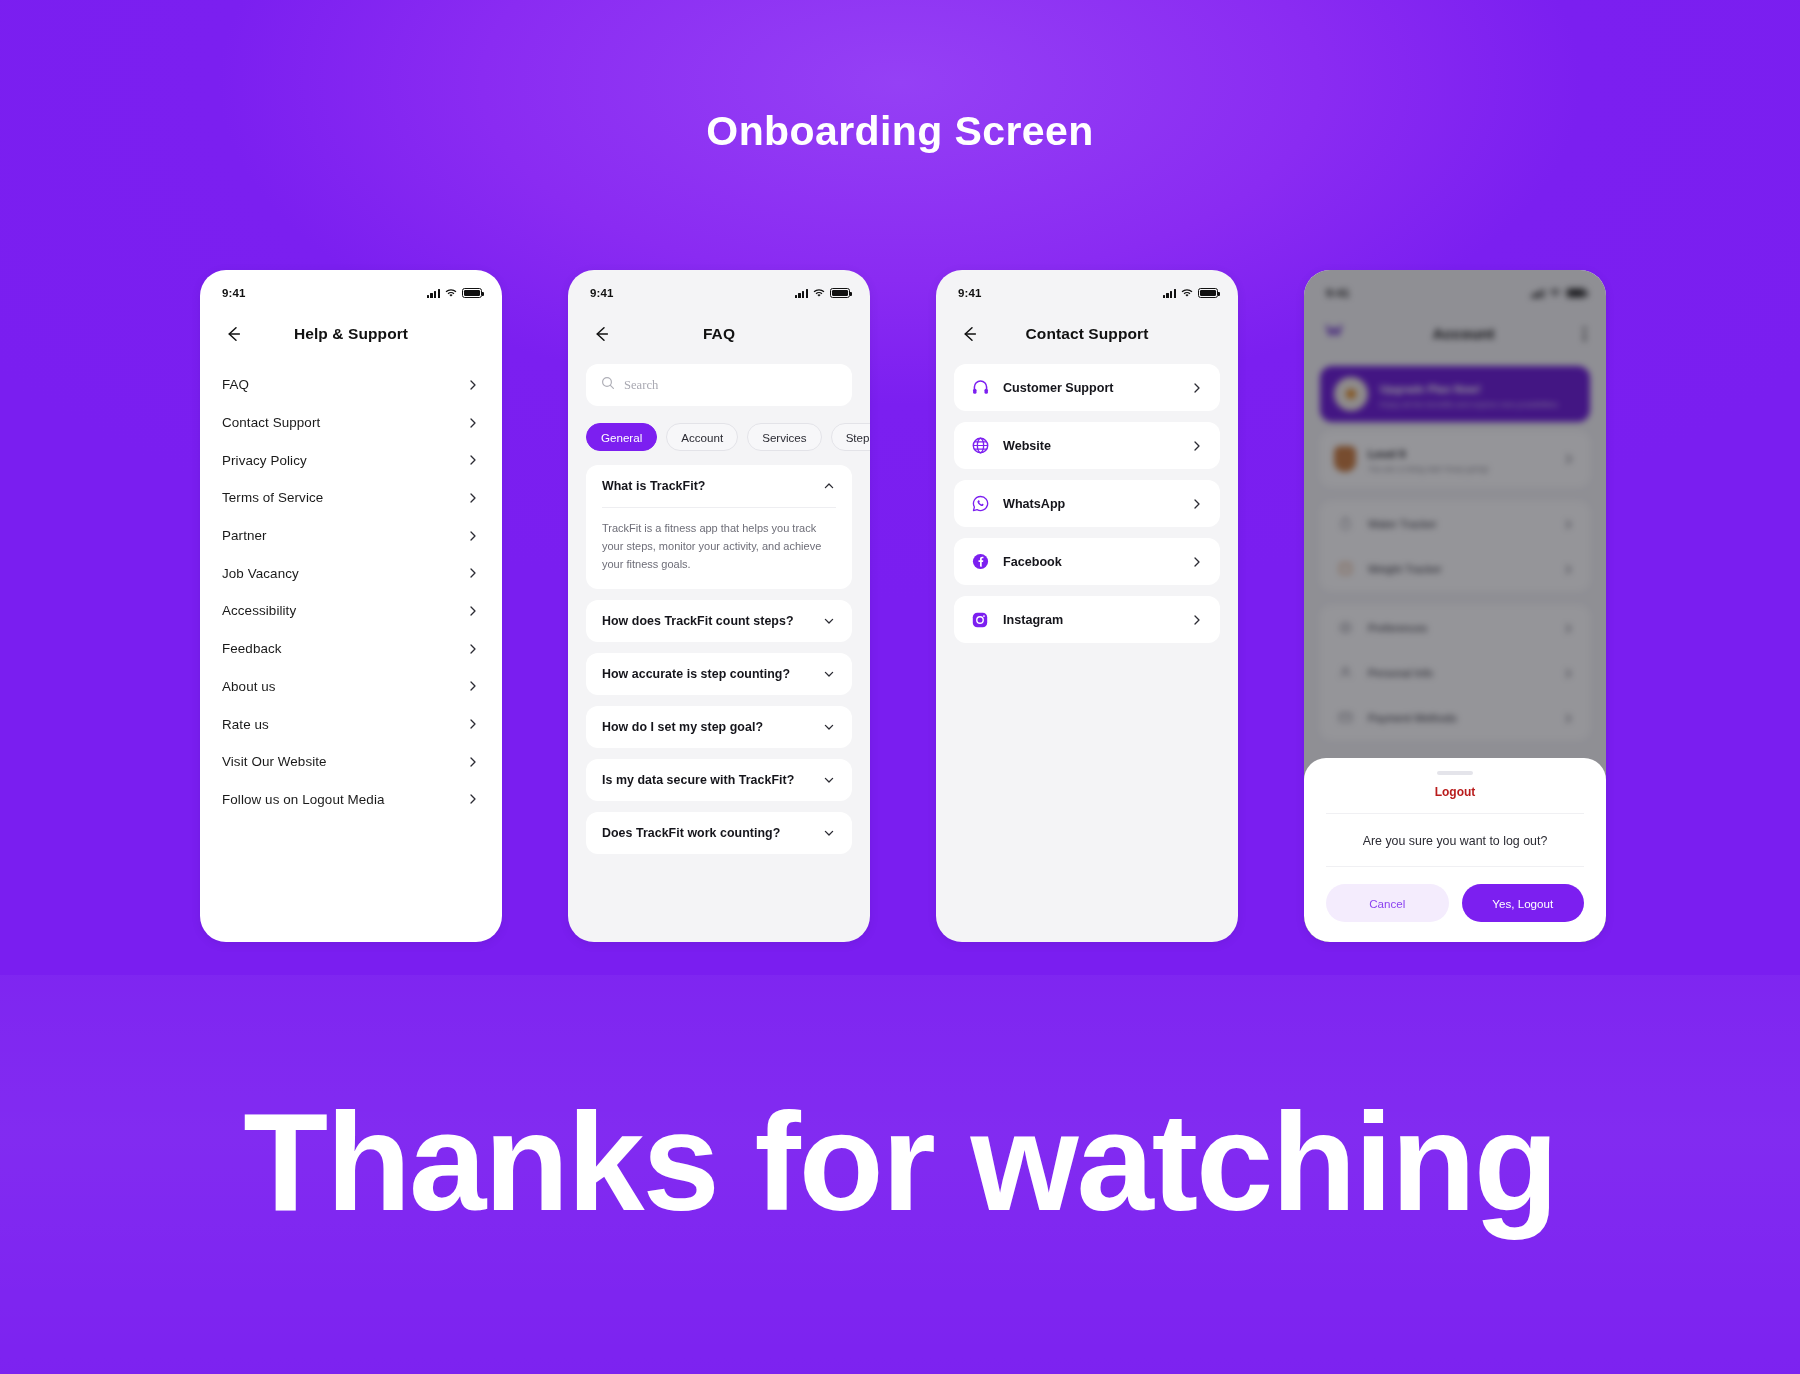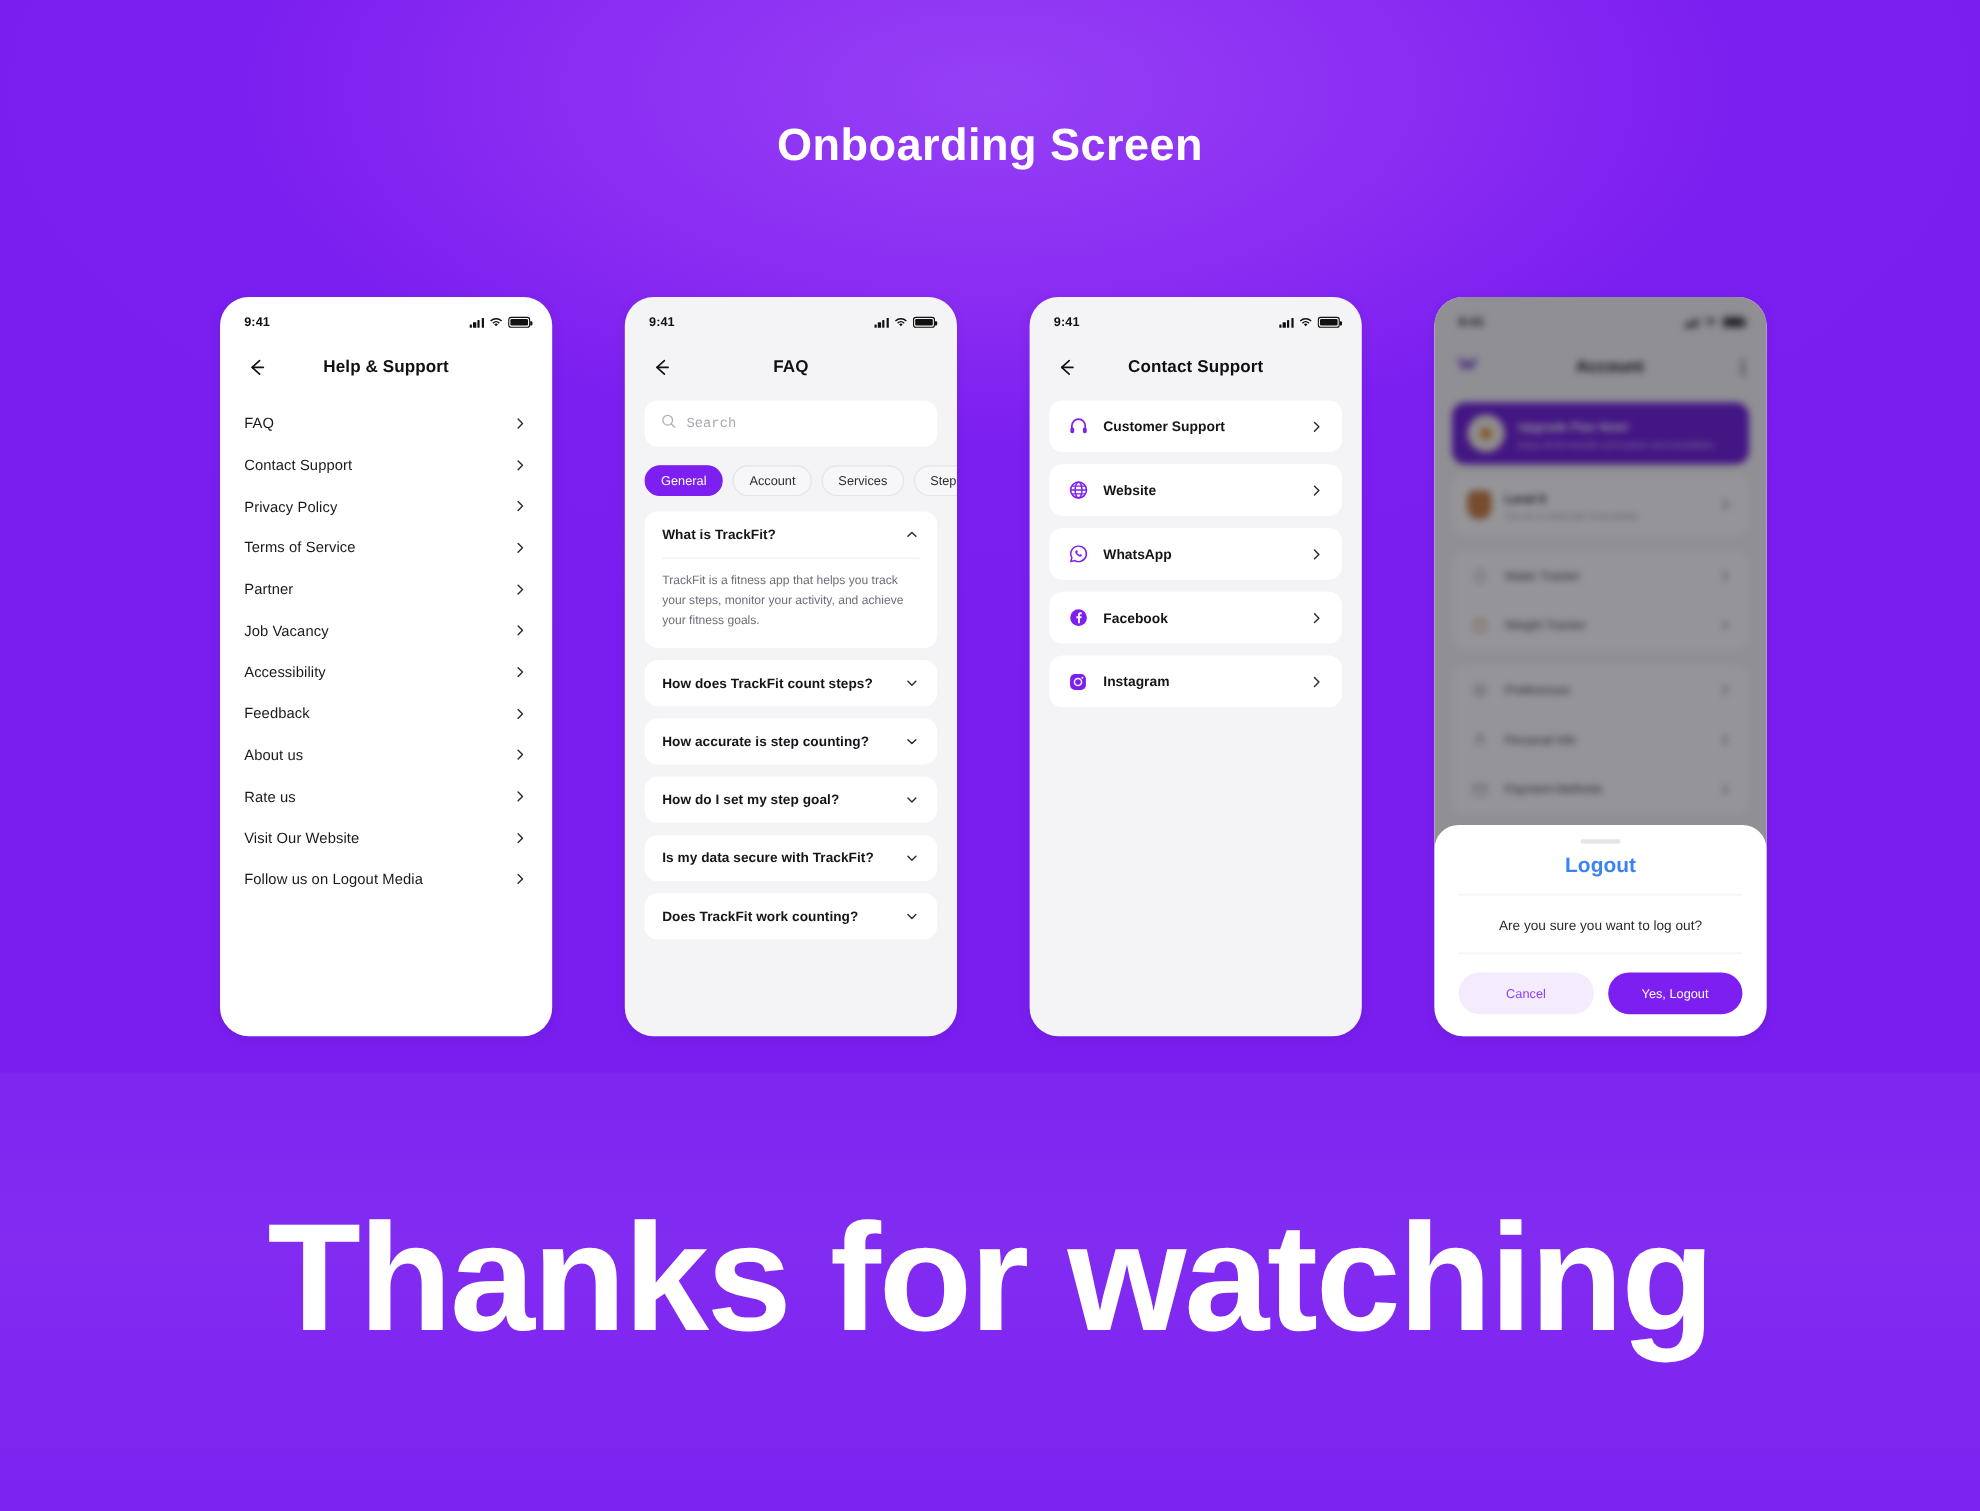--- a/index.html
+++ b/index.html
@@ -111,21 +111,21 @@
 
   
   .faq-body { padding: 4px 18px 0 18px; }
   .search-box {
     background: #ffffff; border-radius: 12px; height: 42px;
     display: flex; align-items: center; gap: 9px; padding: 0 15px;
     margin-bottom: 17px;
   }
   .search-box input {
     border: none; outline: none; background: transparent;
-    font-family: Liberation Mono, monospace;
+    font-family: Liberation Serif, serif;
     font-size: 12.6px; color: #1d4ed8; width: 100%;
   }
   .search-box input::placeholder { color: #a9a9b2; }
   .chips { display: flex; gap: 9px; margin-bottom: 14px; }
   .chip {
     border: 1px solid #e3e3e8; border-radius: 999px;
     padding: 6.5px 14px; font-size: 11.6px; color: #2b2b33;
     background: #f7f7f9; white-space: nowrap; cursor: pointer;
   }
   .chip.active { background: #7c1ff0; border-color: #7c1ff0; color: #ffffff; }
@@ -194,21 +194,21 @@
   .acc-grp .gi { height: 45px; display:flex; align-items:center; gap:12px; padding: 0 14px; }
 
   .sheet {
     position: absolute; left: 0; right: 0; bottom: 0;
     background: #ffffff;
     border-radius: 22px 22px 26px 26px;
     padding: 13px 22px 20px 22px;
   }
   .sheet-grab { width: 36px; height: 4px; background:#e4e4ea; border-radius: 2px; margin: 0 auto 10px auto; }
   .sheet-title {
-    text-align:center; color:#3b82f6; font-size: 19px; font-weight: bold;
+    text-align:center; color:#b91c1c; font-size: 12px; font-weight: bold;
     padding-bottom: 14px; border-bottom: 1px solid #f0f0f3;
   }
   .sheet-msg {
     text-align:center; font-size: 12.4px; color:#2b2b33;
     padding: 20px 0 18px 0; border-bottom: 1px solid #f0f0f3;
   }
   .sheet-actions { display:flex; gap: 13px; padding-top: 17px; }
   .btn {
     flex: 1; height: 38px; border-radius: 999px; border: none;
     font-family: "Liberation Sans", sans-serif;

